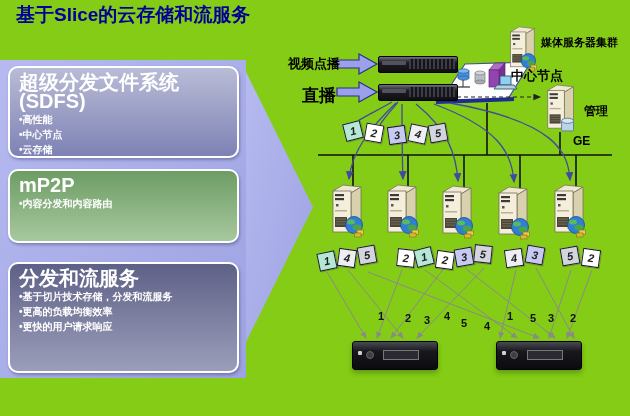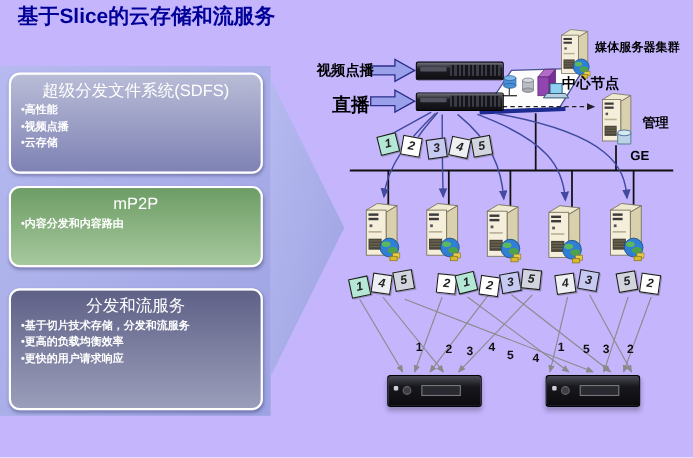--- a/index.html
+++ b/index.html
@@ -1,25 +1,25 @@
 <!DOCTYPE html>
 <html><head>
 <meta charset="utf-8">
 <style>
   html,body{margin:0;padding:0;background:#fff;}
-  #stage{position:relative;width:630px;height:416px;background:#c4b5fd;overflow:hidden;
+  #stage{position:relative;width:630px;height:416px;background:#84cc16;overflow:hidden;
          font-family:"Liberation Sans","DejaVu Sans",sans-serif;}
   #page-title{position:absolute;left:16px;top:2px;font-size:19px;font-weight:bold;color:#000099;z-index:5;}
   
   #big-arrow-svg{position:absolute;left:0;top:0;z-index:0;}
   
   .panel{position:absolute;left:8px;width:231px;border:2px solid #fff;border-radius:10px;
          color:#fff;padding:5px 9px;box-sizing:border-box;z-index:2;
          box-shadow:1px 2px 3px rgba(40,40,80,.35);}
-  .panel-title{font-size:15px;font-weight:normal;line-height:19px;margin-bottom:1px;text-align:center;}
+  .panel-title{font-size:20px;font-weight:bold;line-height:19px;margin-bottom:1px;}
   .panel-bullet{font-size:10px;font-weight:bold;line-height:15px;}
   
   #overlay-svg{position:absolute;left:0;top:0;z-index:1;}
   .dlabel{position:absolute;font-weight:bold;color:#000;z-index:4;white-space:nowrap;}
   .rack{position:absolute;width:78px;height:15px;z-index:2;border:1px solid #000;border-radius:2px;
         background:linear-gradient(#71717c,#1b1b22 38%,#0f0f13);}
   .rack .vents{position:absolute;right:2px;top:2px;width:46px;height:10px;
         background:repeating-linear-gradient(90deg,#3c3c46 0 2px,#14141a 2px 4px);}
   .rack .bezel{position:absolute;left:3px;top:4px;width:24px;height:4px;background:#52525e;border-radius:1px;}
   .storagebox{position:absolute;width:84px;height:27px;z-index:2;border:1px solid #000;border-radius:3px;
@@ -48,21 +48,21 @@
           <stop offset="1" stop-color="#9da2e2"></stop>
       </linearGradient>
     </defs>
     <rect x="0" y="60" width="246" height="318" fill="url(#bgArrow)"></rect>
     <polygon points="246,72 313,207 246,342" fill="url(#bgArrow)"></polygon>
   </svg>
 
   <div class="panel" id="panel-0" style="top: 66px; height: 92px; background: linear-gradient(rgb(185, 188, 214), rgb(126, 130, 180));">
     <div class="panel-title">超级分发文件系统(SDFS)</div>
     <div class="panel-bullet">•高性能</div>
-    <div class="panel-bullet">•视频点播</div>
+    <div class="panel-bullet">•中心节点</div>
     <div class="panel-bullet">•云存储</div>
   </div>
   <div class="panel" id="panel-1" style="top: 169px; height: 74px; background: linear-gradient(rgb(109, 157, 101), rgb(167, 200, 158));">
     <div class="panel-title">mP2P</div>
     <div class="panel-bullet">•内容分发和内容路由</div>
   </div>
   <div class="panel" id="panel-2" style="top: 262px; height: 111px; background: linear-gradient(rgb(94, 97, 134), rgb(155, 158, 186));">
     <div class="panel-title">分发和流服务</div>
     <div class="panel-bullet">•基于切片技术存储，分发和流服务</div>
     <div class="panel-bullet">•更高的负载均衡效率</div>

